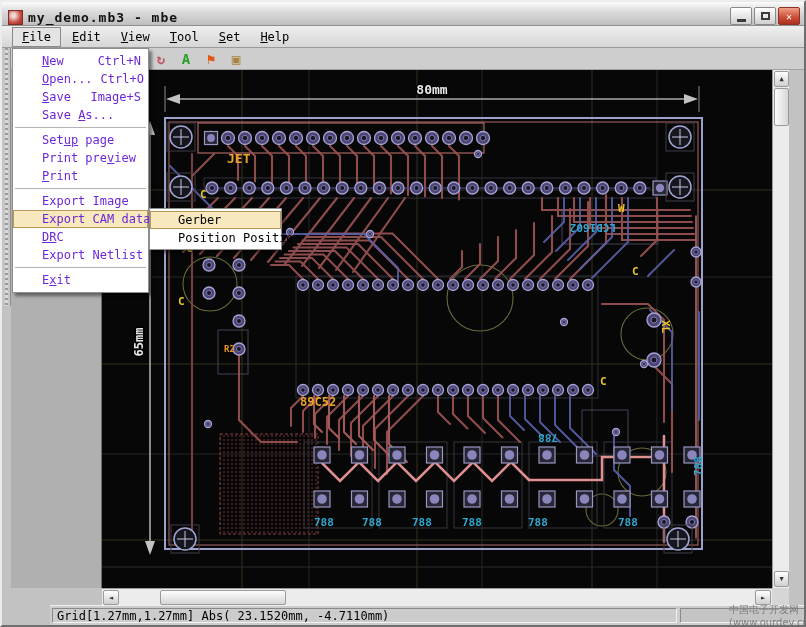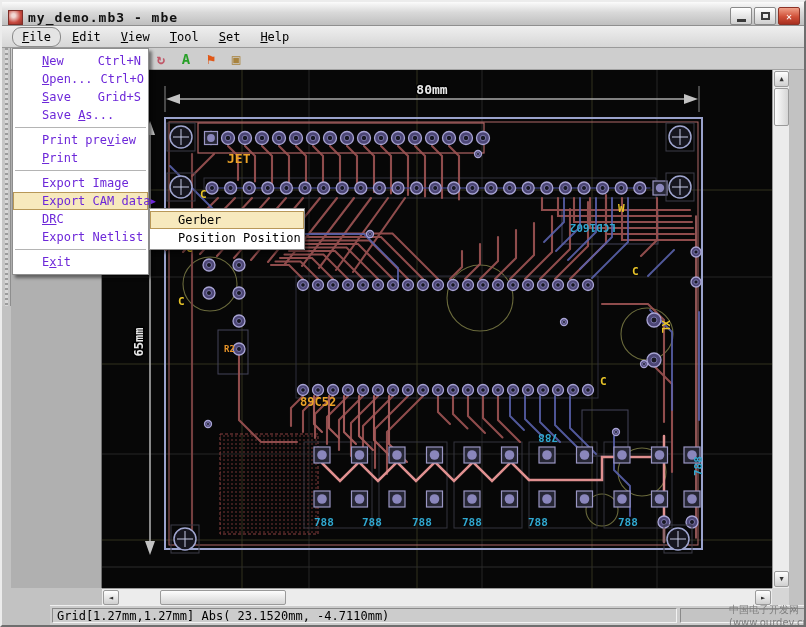--- a/index.html
+++ b/index.html
@@ -19,21 +19,21 @@
     background:linear-gradient(#ffffff,#cfcfcf);display:flex;align-items:center;
     justify-content:center;font-size:10px;color:#222;}
   .tb-btn .mingl{width:9px;height:3px;background:#3a3a3a;margin-top:9px;}
   .tb-btn .maxgl{width:9px;height:8px;border:2px solid #3a3a3a;}
   .tb-close{background:linear-gradient(#f0a088,#d05038 55%,#a83020);color:#fff;
     font-weight:bold;border-color:#8c3226;}
   
   .menubar{position:absolute;left:0;top:24px;width:802px;height:22px;
     background:linear-gradient(#efefef,#d6d6d6);border-bottom:1px solid #9a9a9a;
     display:flex;align-items:center;padding-left:10px;font-size:12px;}
-  .mb-item{padding:2px 9px;margin-right:2px;color:#000;border-radius:9px;}
+  .mb-item{padding:2px 9px;margin-right:2px;color:#000;}
   .mb-item.open{border:1px solid #8a8a8a;background:#e4e4e4;}
   .mb-item u,.mi u,.smi u{text-decoration:underline;}
   
   .toolbar{position:absolute;left:0;top:46px;width:802px;height:22px;
     background:#cecece;border-bottom:1px solid #a2a2a2;display:flex;
     align-items:center;padding-left:150px;gap:7px;}
   .tool-ic{width:18px;height:18px;display:flex;align-items:center;justify-content:center;
     font-size:14px;font-weight:bold;}
   .grip{position:absolute;left:0;top:46px;width:9px;height:258px;background:#c6c6c6;
     border-right:1px solid #8e8e8e;background-image:repeating-linear-gradient(#9b9b9b 0 2px,#d8d8d8 2px 5px);
@@ -71,21 +71,21 @@
   
   .filemenu{position:absolute;left:10px;top:46px;width:137px;background:#ffffff;
     border:1px solid #8e8e8e;box-shadow:3px 3px 3px rgba(0,0,0,.45);
     padding:3px 0;font-size:12px;z-index:20;}
   .mi{height:18px;display:flex;align-items:center;padding:0 6px 0 28px;
     border:1px solid transparent;color:#6d28d9;white-space:nowrap;}
   .mi .sc{margin-left:auto;padding-left:8px;}
   .mi .ar{margin-left:auto;font-size:9px;}
   .mi.hl{background:#f7e9bd;border-color:#b89858;justify-content:space-between;}
   .sep{height:1px;background:#b4b4b4;margin:3px 2px;}
-  .submenu{position:absolute;left:147px;top:206px;width:156px;background:#ffffff;
+  .submenu{position:absolute;left:147px;top:206px;width:133px;background:#ffffff;
     border:1px solid #8e8e8e;box-shadow:3px 3px 3px rgba(0,0,0,.45);
     padding:2px 0;font-size:12px;z-index:21;}
   .smi{height:18px;display:flex;align-items:center;padding:0 8px 0 27px;
     border:1px solid transparent;color:#000;white-space:nowrap;}
   .smi.hl{background:#f7e9bd;border-color:#b89858;}
   
   [data-padrow] circle{fill:#4c4676;stroke:#a8a4d4;stroke-width:1.3;}
   [data-padrow] circle.hole{fill:#181824;stroke:#8c88c0;stroke-width:.8;}
   [data-sqrow] rect{fill:#262634;stroke:#9a96c4;stroke-width:1.2;}
   [data-sqrow] circle{fill:#8a86bc;stroke:none;}
@@ -703,26 +703,29 @@
       <div class="mi">
         <span class="lbl"><u>N</u>ew</span>
         <span class="sc">Ctrl+N</span>
       </div>
       <div class="mi">
         <span class="lbl"><u>O</u>pen...</span>
         <span class="sc">Ctrl+O</span>
       </div>
       <div class="mi">
         <span class="lbl"><u>S</u>ave</span>
-        <span class="sc">Grid+S</span>
+        <span class="sc">Image+S</span>
       </div>
       <div class="mi">
         <span class="lbl">Save <u>A</u>s...</span>
       </div>
       <div class="sep"></div>
+      <div class="mi">
+        <span class="lbl">Set<u>up</u> page</span>
+      </div>
       <div class="mi">
         <span class="lbl">Print pre<u>v</u>iew</span>
       </div>
       <div class="mi">
         <span class="lbl"><u>P</u>rint</span>
       </div>
       <div class="sep"></div>
       <div class="mi">
         <span class="lbl">Export Image</span>
       </div>

